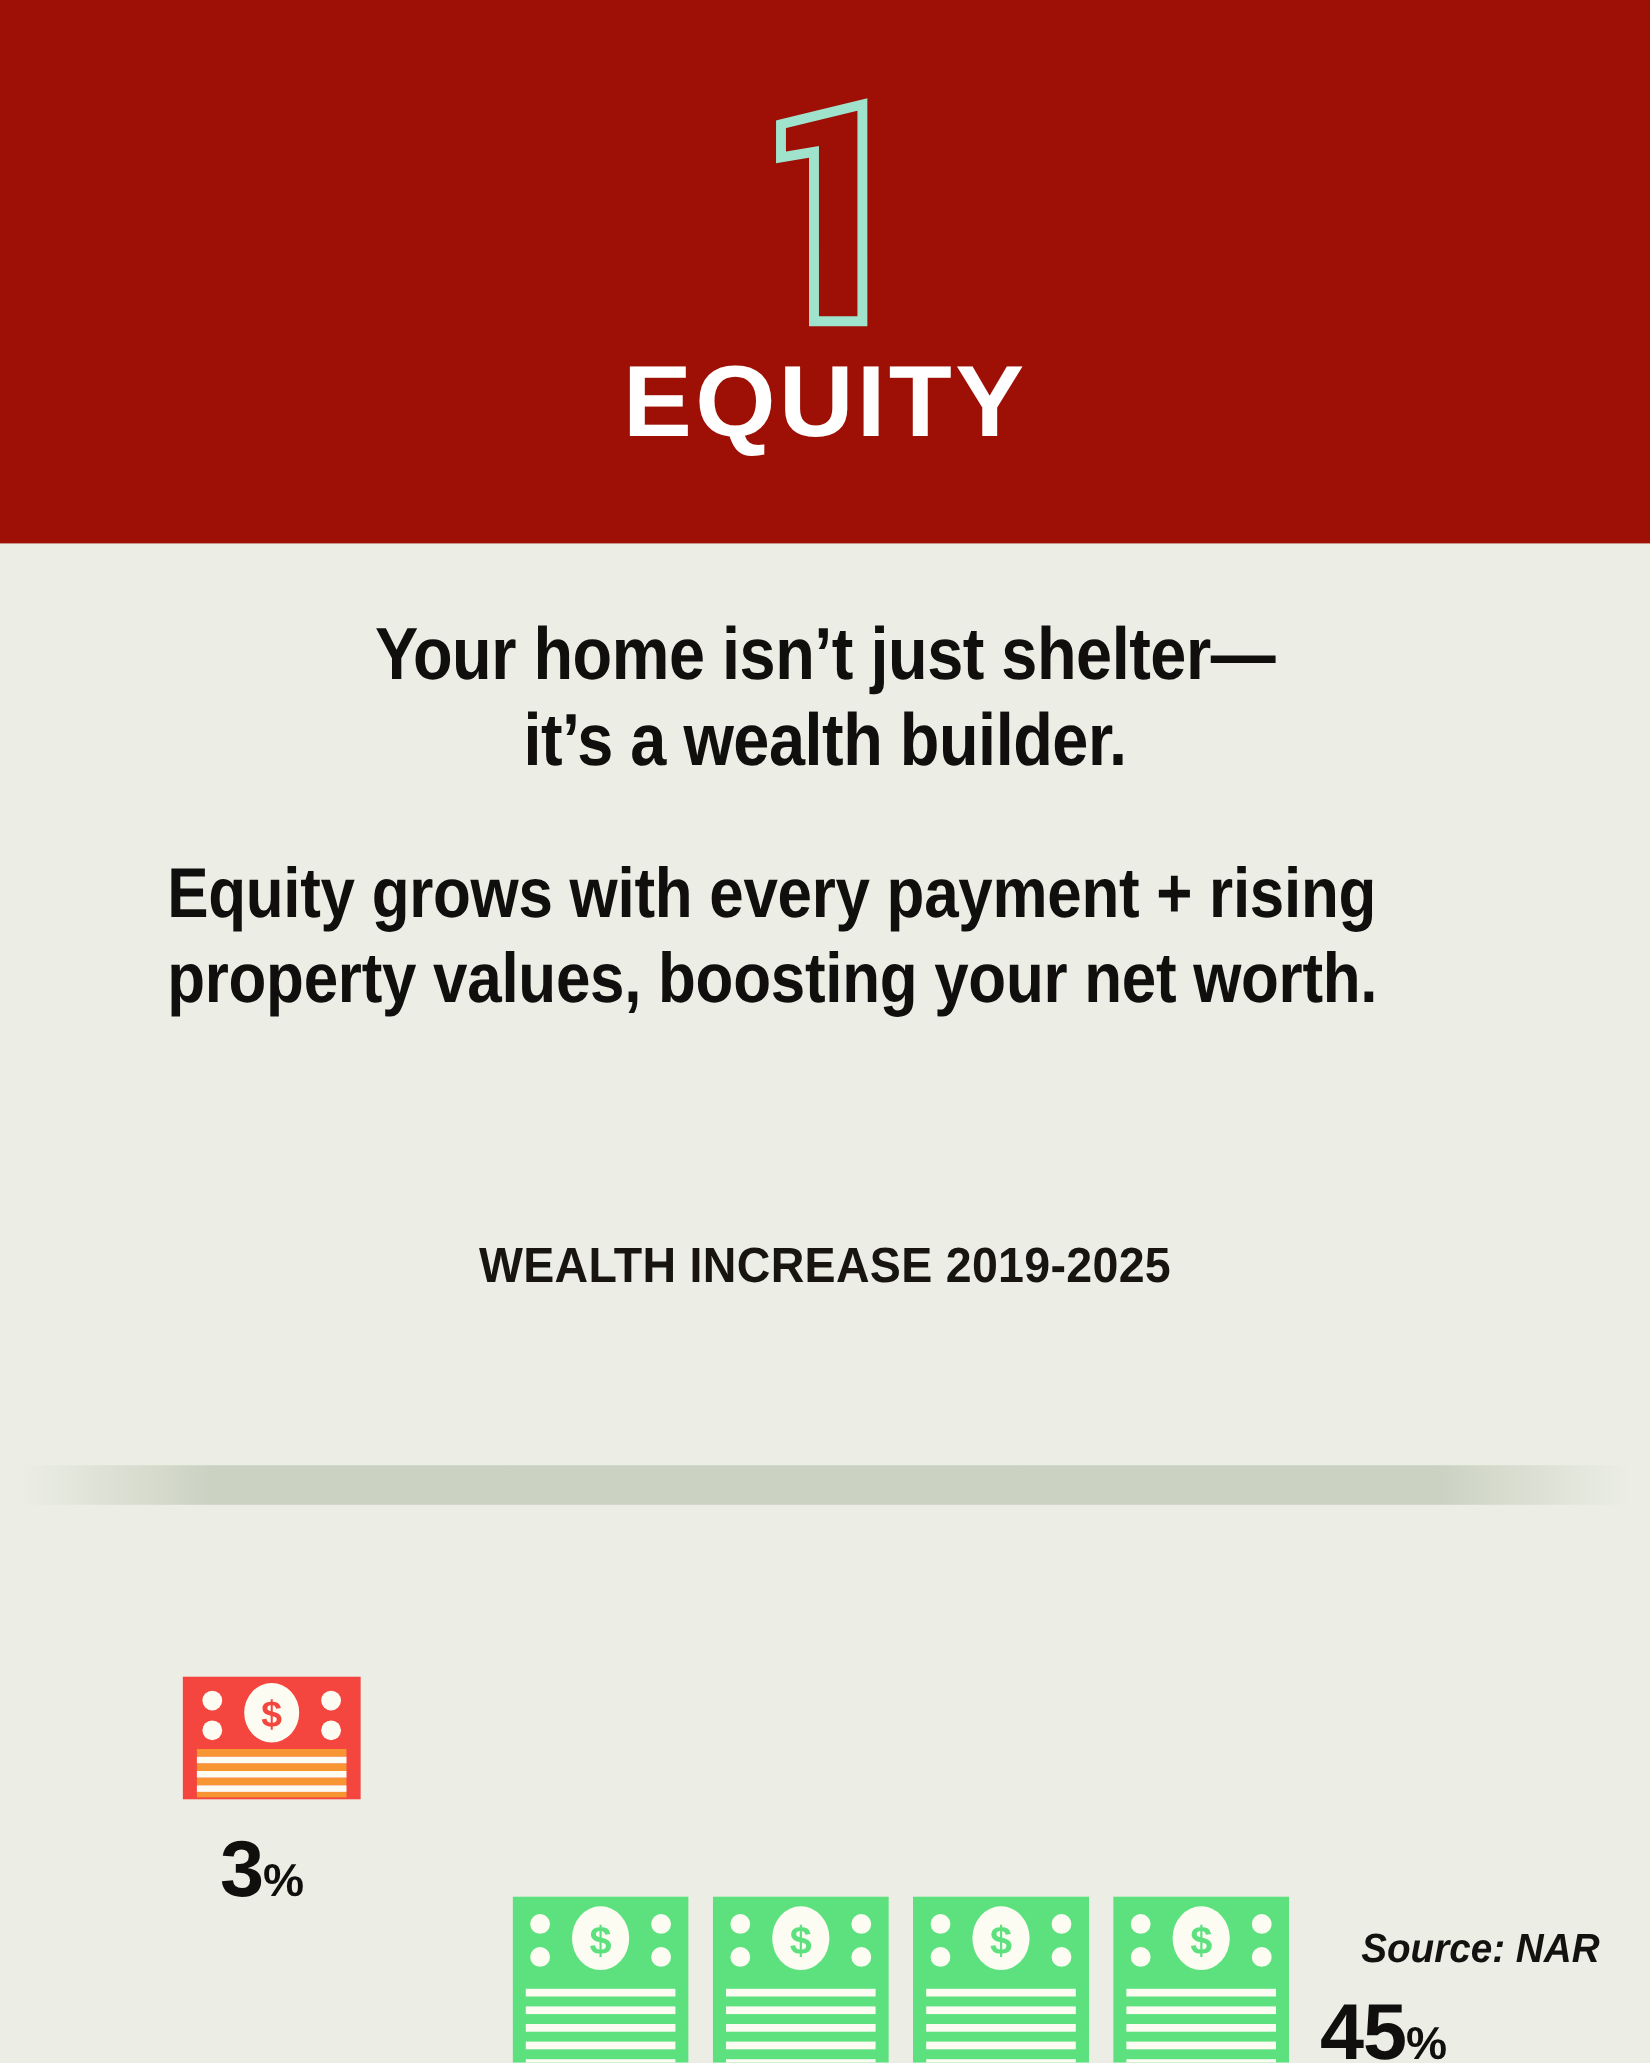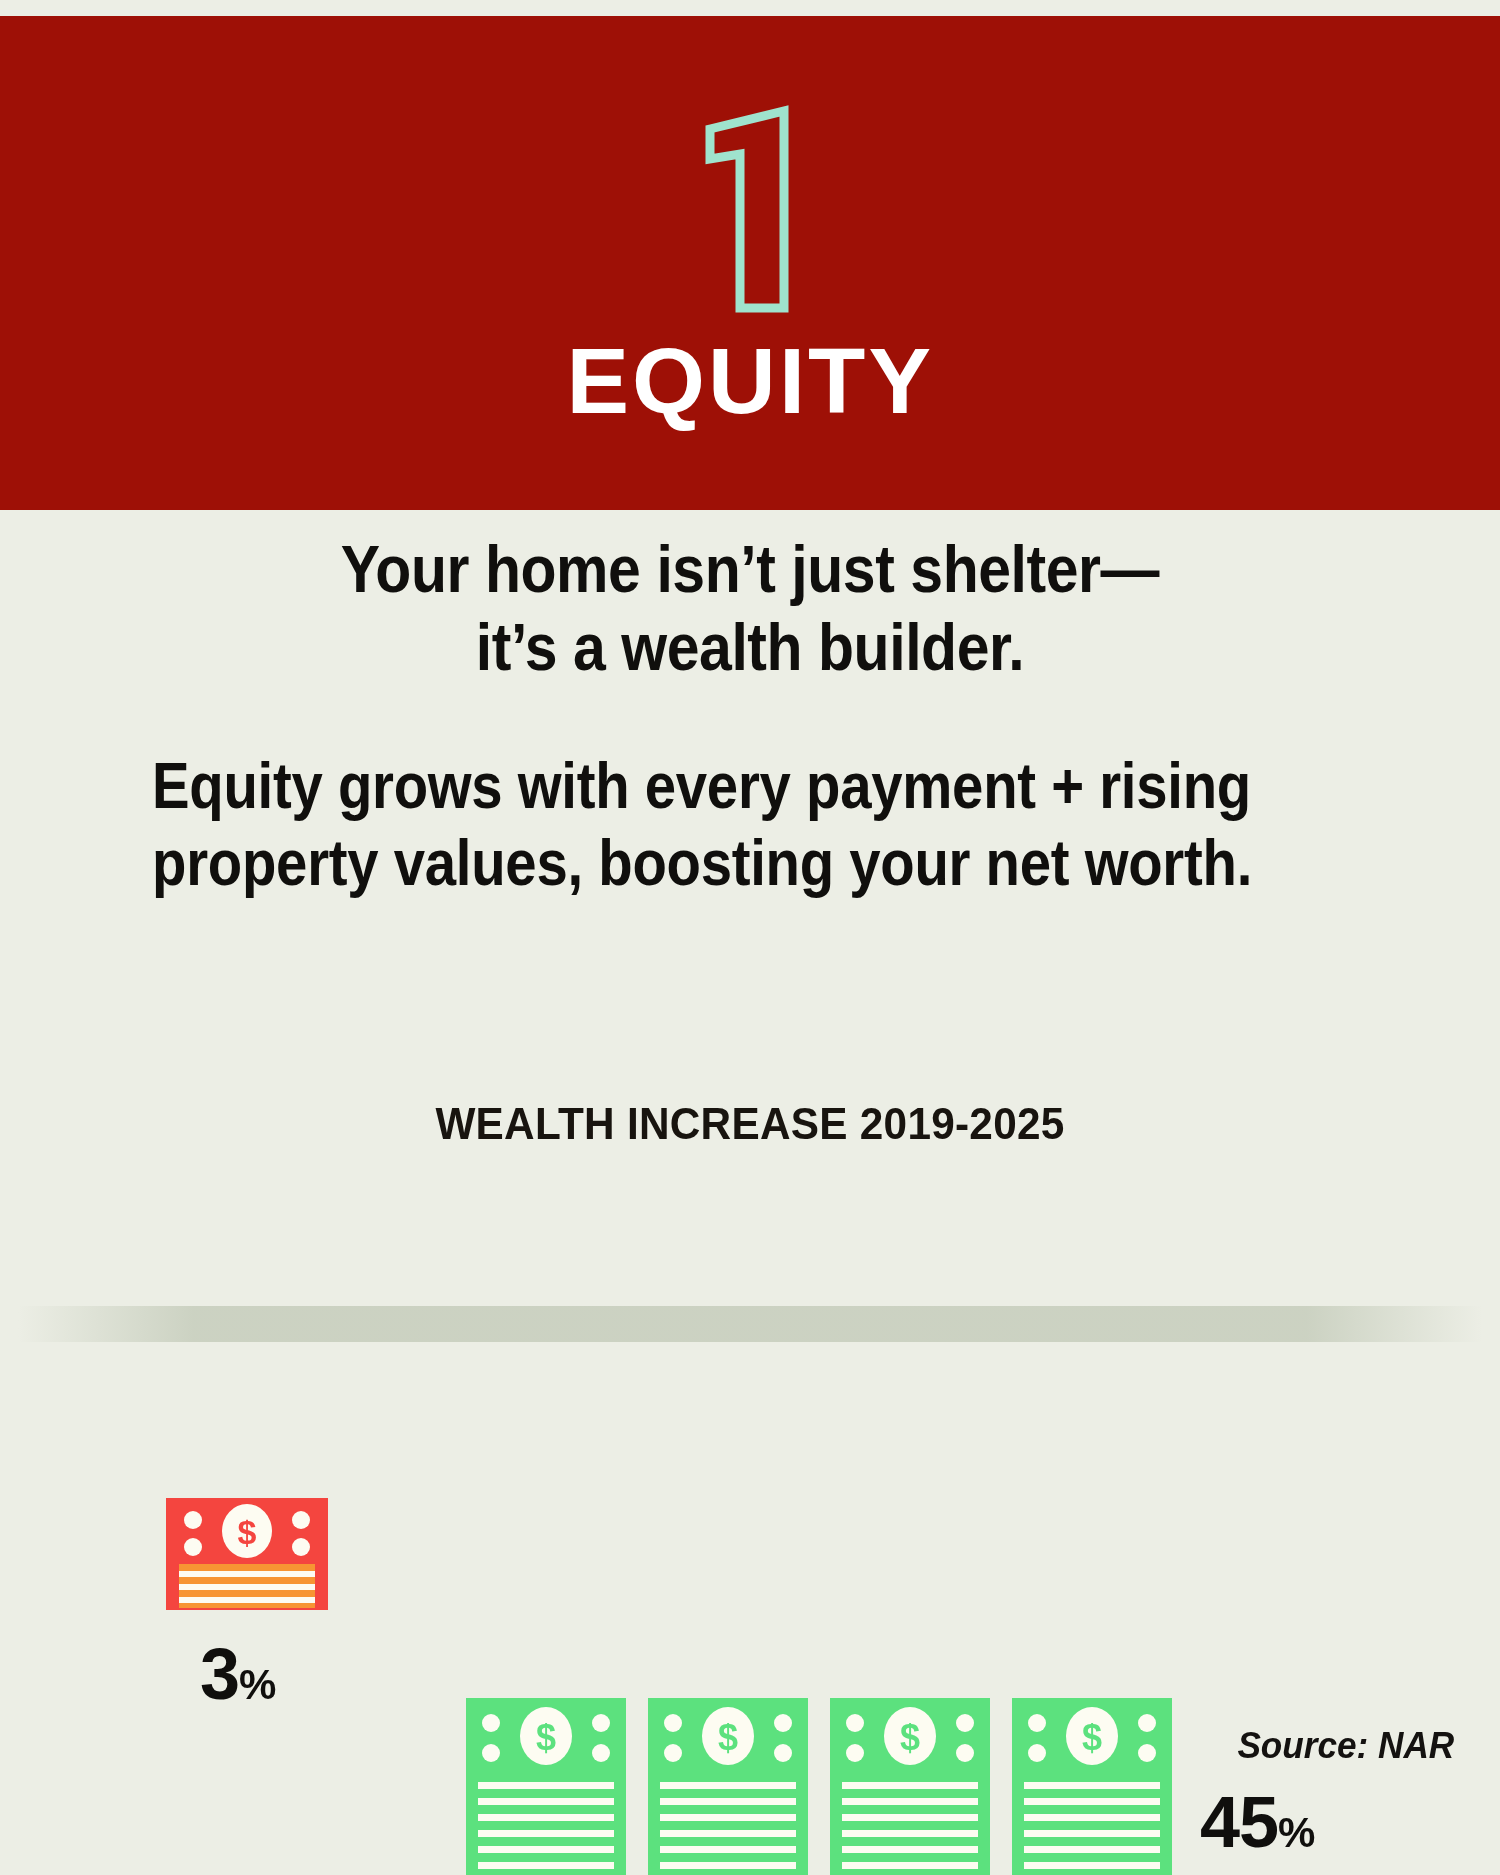--- a/index.html
+++ b/index.html
@@ -12,21 +12,21 @@
     background: #eceee5;
     font-family: "Liberation Sans", sans-serif;
     overflow: hidden;
     position: relative;
   }
 
   
   .banner {
     position: absolute;
     left: 0;
-    top: 16px;
+    top: 0;
     width: 1500px;
     height: 494px;
     background: #9e1006;
     display: flex;
     flex-direction: column;
     align-items: center;
     justify-content: flex-start;
   }
   .numeral-wrap {
     margin-top: 86px;
@@ -46,21 +46,21 @@
     letter-spacing: 3px;
     line-height: 1;
     transform: scaleX(1.02);
     text-transform: uppercase;
   }
 
   
   .content {
     position: absolute;
     left: 0;
-    top: 468px;
+    top: 494px;
     width: 1500px;
     height: 1381px;
   }
 
   .headline {
     position: absolute;
     left: 120px;
     top: 62px;
     width: 1260px;
     text-align: center;

